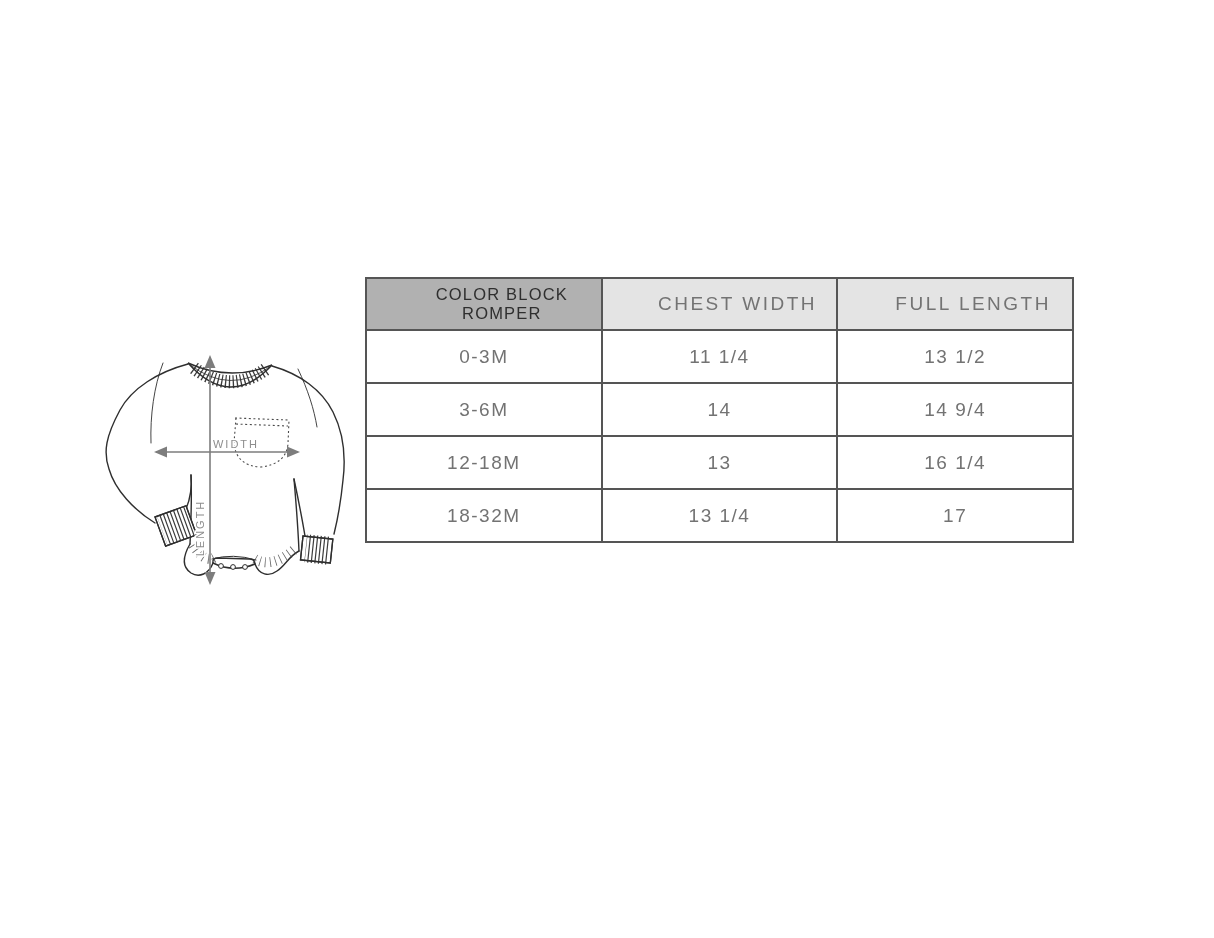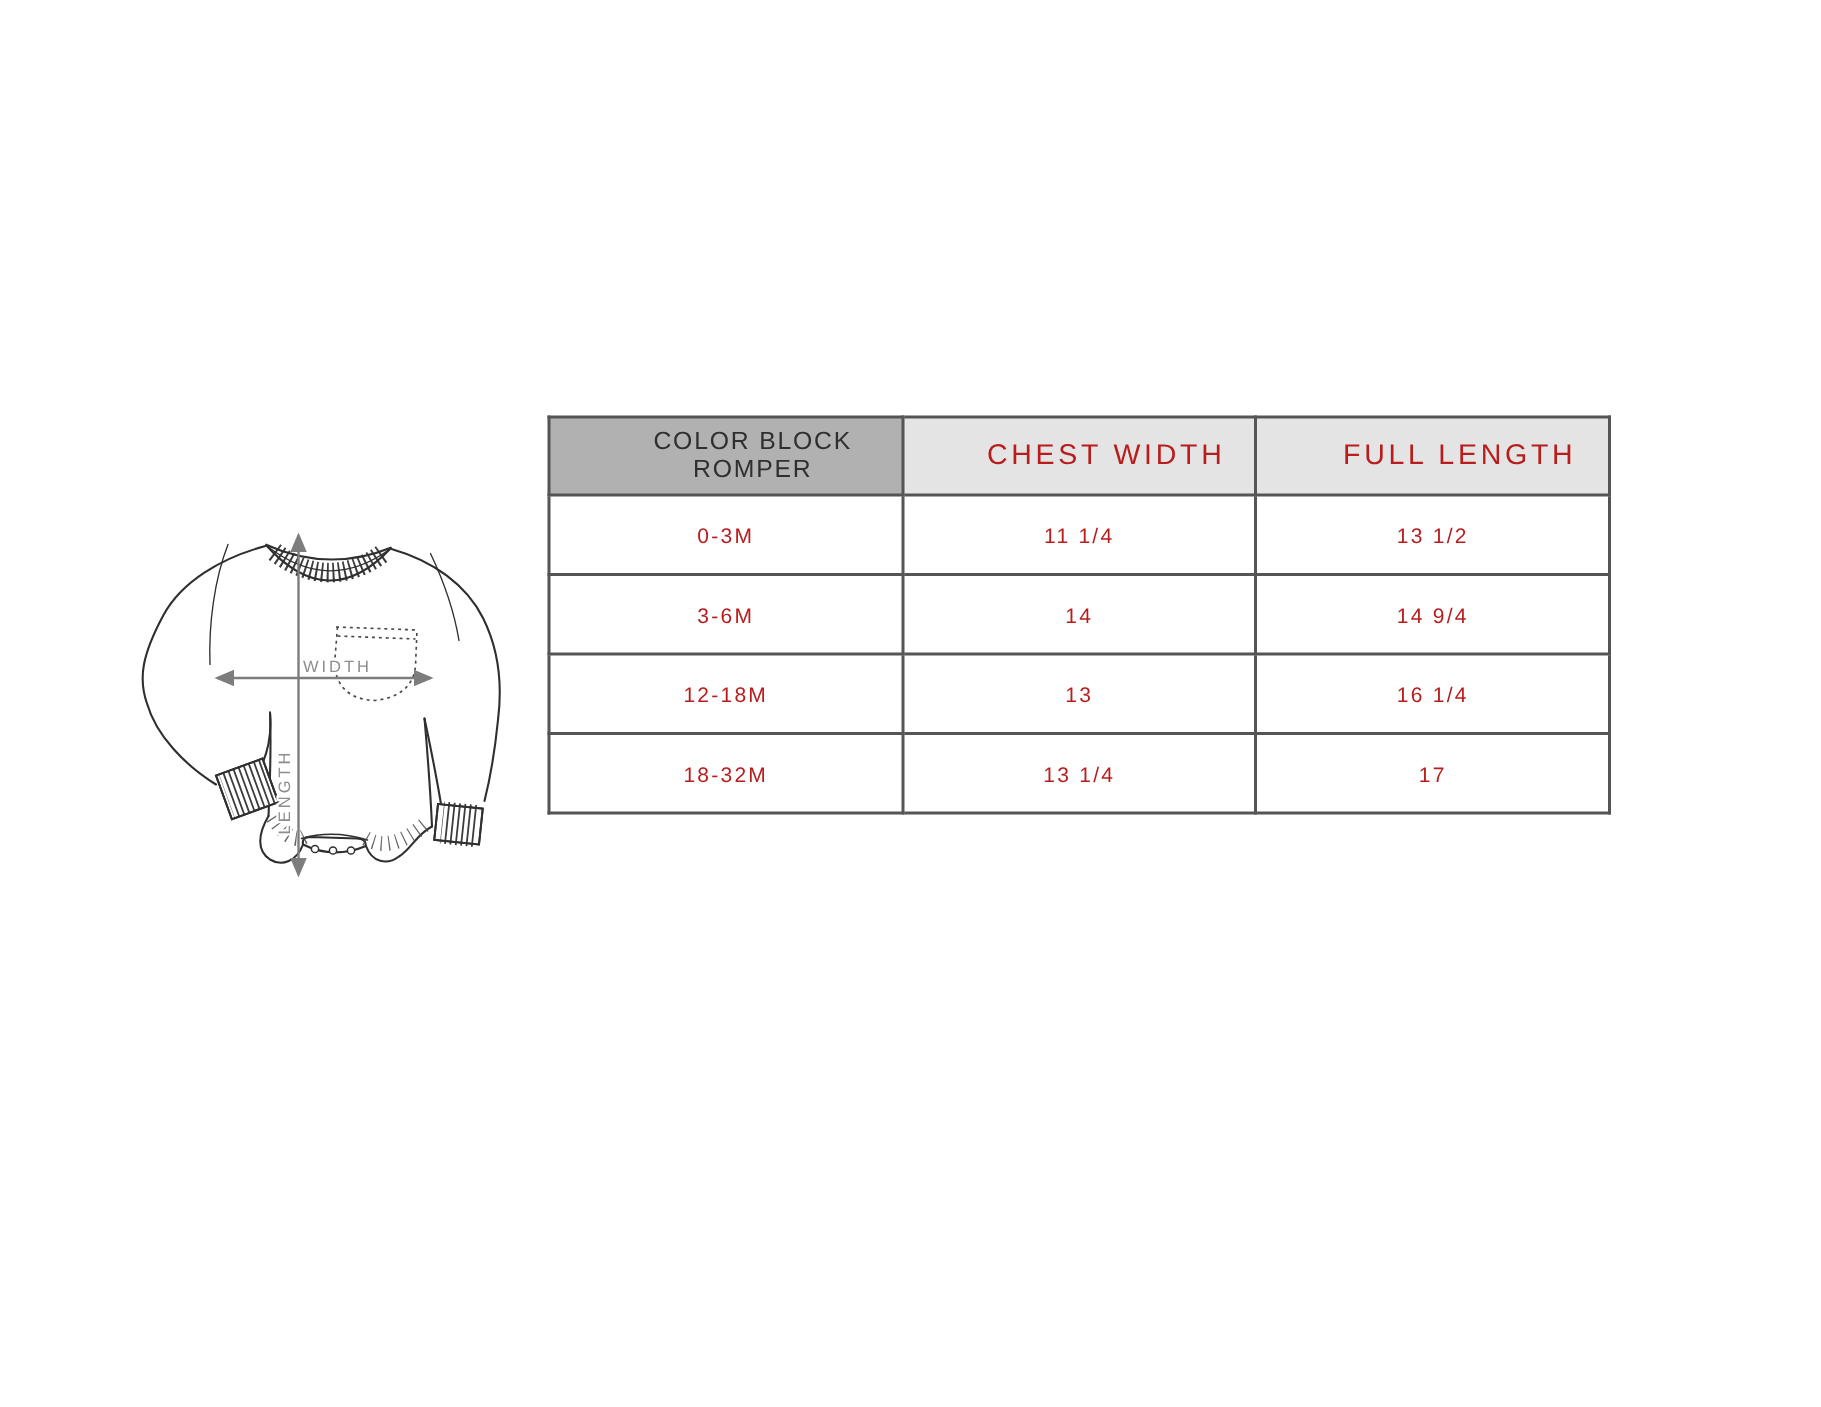--- a/index.html
+++ b/index.html
@@ -8,57 +8,57 @@
   .stage{
     position:relative;
     width:1214px; height:938px;
     background:#ffffff;
     overflow:hidden;
   }
 
   
   .sketch{
     position:absolute;
-    left:81px; top:348px;
+    left:92px; top:348px;
     width:265px; height:242px;
   }
   .sketch svg{ display:block; width:100%; height:100%; }
 
   
   table.size-table{
     position:absolute;
     left:365px; top:277px;
     width:709px;
     border-collapse:collapse;
     table-layout:fixed;
   }
   .size-table th, .size-table td{
     border:2px solid #555555;
     text-align:center;
     vertical-align:middle;
-    color:#b91c1c;
+    color:#737373;
     background:#ffffff;
   }
   .size-table th{
     height:52px;
     font-weight:400;
     font-size:19px;
     letter-spacing:2.5px;
     background:#e4e4e4;
     padding-left:36px;
   }
   .size-table th.th-primary{
     background:#b1b1b1;
     font-size:16.5px;
     letter-spacing:1.2px;
     color:#2f2f2f;
   }
   .size-table td{
     height:53px;
-    font-size:14px;
+    font-size:19px;
     letter-spacing:1.5px;
     border-radius:12px;
   }
 </style>
 </head>
 <body>
 
 <div class="stage">
 
   <figure class="sketch">

